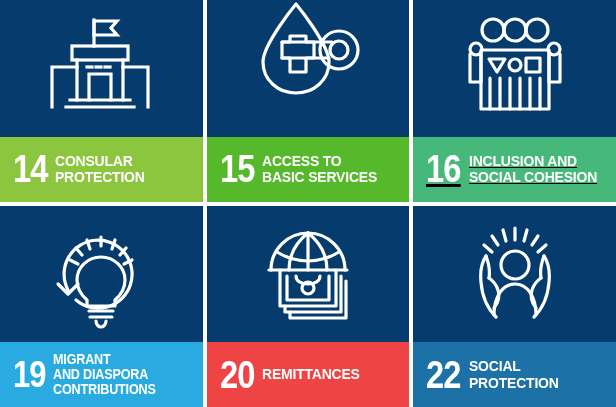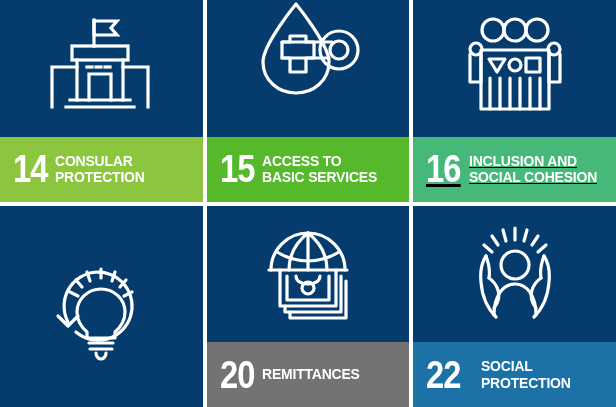--- a/index.html
+++ b/index.html
@@ -191,20 +191,26 @@
         <line x1="28" y1="42" x2="36" y2="46"></line>
         <line x1="90" y1="42" x2="82" y2="46"></line>
 
         <path d="M45 82 C38 76 35 69 35 62 C35 49 46 39 59 39 C72 39 83 49 83 62 C83 69 80 76 73 82 L73 88 L45 88 Z"></path>
 
         <line x1="47" y1="93" x2="71" y2="93"></line>
         <line x1="48" y1="99" x2="70" y2="99"></line>
         <path d="M54 103 C54 107 57 109 59 109 C61 109 64 107 64 103"></path>
       </svg>
     </div>
+    <div class="band three-line" style="background: rgb(41, 171, 226);">
+      <span class="num">19</span>
+      <span class="label">MIGRANT
+AND DIASPORA
+CONTRIBUTIONS</span>
+    </div>
   </div>
 
   <div class="card" style="background: rgb(5, 60, 109);">
     <div class="icon-area" style="background: rgb(5, 60, 109);">
       <svg width="118" height="112" viewBox="0 0 118 112" fill="none" stroke="#ffffff" stroke-width="3.2" stroke-linecap="round" stroke-linejoin="round">
 
         <path d="M22 52 A37 37 0 0 1 96 52"></path>
         <path d="M59 15 L59 52"></path>
         <path d="M59 15 C45 26 40 39 40 52"></path>
         <path d="M59 15 C73 26 78 39 78 52"></path>
@@ -214,21 +220,21 @@
 
         <path d="M31 52 L31 88 L87 88 L87 52"></path>
         <path d="M38 58 L38 82 L80 82 L80 58"></path>
         <circle cx="59" cy="70" r="6"></circle>
         <path d="M47 58 C47 63 52 66 59 66 C66 66 71 63 71 58"></path>
 
         <path d="M36 88 L36 94 L92 94 L92 58"></path>
         <path d="M41 94 L41 100 L97 100 L97 63"></path>
       </svg>
     </div>
-    <div class="band" style="background: #737373;">
+    <div class="band" style="background: #ef4444;">
       <span class="num">20</span>
       <span class="label">REMITTANCES</span>
     </div>
   </div>
 
   <div class="card" style="background: rgb(5, 60, 109);">
     <div class="icon-area" style="background: rgb(5, 60, 109);">
       <svg width="118" height="112" viewBox="0 0 118 112" fill="none" stroke="#ffffff" stroke-width="3.2" stroke-linecap="round" stroke-linejoin="round">
 
         <line x1="59" y1="10" x2="59" y2="22"></line>
@@ -245,20 +251,20 @@
 
         <path d="M30 38 C26 44 24 54 25 64 C26 78 31 90 40 99"></path>
         <path d="M30 38 C33 46 34 54 33 60"></path>
         <path d="M33 60 C36 62 40 66 42 72 C44 78 42 85 38 90"></path>
 
         <path d="M88 38 C92 44 94 54 93 64 C92 78 87 90 78 99"></path>
         <path d="M88 38 C85 46 84 54 85 60"></path>
         <path d="M85 60 C82 62 78 66 76 72 C74 78 76 85 80 90"></path>
       </svg>
     </div>
-    <div class="band" style="background: rgb(28, 114, 166); gap: 12px;">
+    <div class="band" style="background: rgb(28, 114, 166);">
       <span class="num">22</span>
       <span class="label">SOCIAL
 PROTECTION</span>
     </div>
   </div>
 
 </div>
 
 </body></html>

